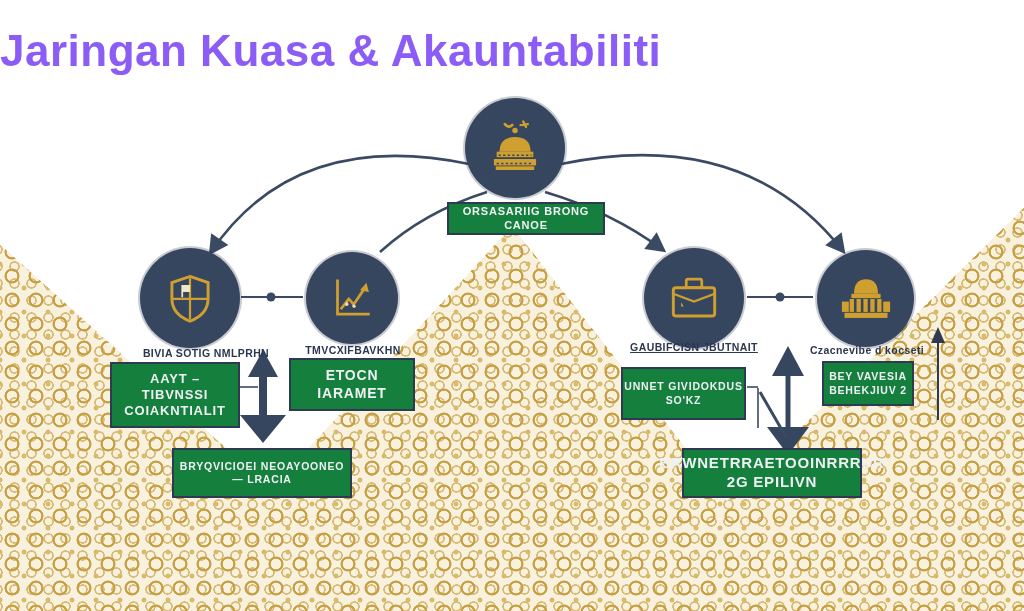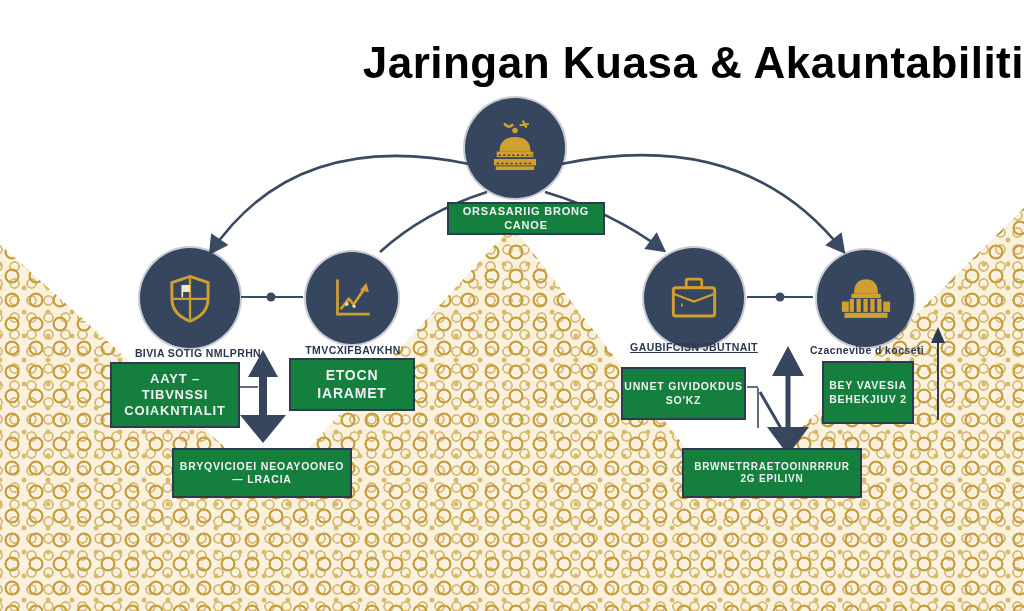--- a/index.html
+++ b/index.html
@@ -14,23 +14,22 @@
     background-image:
       radial-gradient(circle at 50% 50%, rgba(255,255,255,0) 5px, #c8a044 5.6px, #c8a044 7.2px, rgba(255,255,255,0) 7.8px),
       radial-gradient(circle at 50% 50%, #d9bc6b 2.2px, rgba(255,255,255,0) 2.8px),
       radial-gradient(circle at 50% 50%, rgba(255,255,255,0) 3.4px, rgba(198,158,62,.65) 3.9px, rgba(198,158,62,.65) 5px, rgba(255,255,255,0) 5.5px);
     background-size:24px 24px,24px 24px,17px 17px;
     background-position:0 0,12px 12px,6px 3px;
     clip-path:polygon(0 100%,0 40%,26.5% 80%,50% 37%,71% 82%,100% 34%,100% 100%);
   }
   .title{
     position:absolute;left:0;right:0;top:26px;z-index:3;
-    text-align:right;font-size:44px;font-weight:700;letter-spacing:.5px;
-    color:#000000;
-    margin-top:12px;
+    text-align:left;font-size:44px;font-weight:700;letter-spacing:.5px;
+    color:#8b5cf6;
   }
   
   .node{
     position:absolute;z-index:3;border-radius:50%;
     background:#36465f;display:flex;align-items:center;justify-content:center;
     box-shadow:0 0 0 2px rgba(38,48,78,.25);
   }
   .node svg{display:block;}
   
   .lbox{
@@ -106,21 +105,21 @@
 
   <div class="node" style="left:140px;top:248px;width:100px;height:100px;">
     <span>
       <svg width="62" height="62" viewBox="0 0 72 72">
         <path d="M36 11 L57 18 V37 Q57 55 36 63 Q15 55 15 37 V18 Z" fill="none" stroke="#cf9f2f" stroke-width="3.4"></path>
         <path d="M36 13 V61 M16 37 H56" stroke="#cf9f2f" stroke-width="2.6"></path>
         <path d="M27 22 v13 M27 22 h8 v6 h-8 z" stroke="#f0e6c8" stroke-width="2" fill="#f0e6c8"></path>
       </svg>
     </span>
   </div>
-  <div class="caption" style="left:116px;top:347px;width:164px;">BIVIA SOTIG NMLPRHN</div>
+  <div class="caption" style="left:124px;top:347px;width:164px;">BIVIA SOTIG NMLPRHN</div>
 
   <div class="node" style="left:306px;top:252px;width:92px;height:92px;">
     <span>
       <svg width="58" height="58" viewBox="0 0 72 72">
         <path d="M18 13 V56 H58" fill="none" stroke="#cf9f2f" stroke-width="3.4"></path>
         <path d="M22 50 L32 37 L38 44 L51 25" fill="none" stroke="#cf9f2f" stroke-width="3.4" stroke-linejoin="round"></path>
         <polygon points="54,17 57,29 46,26" fill="#cf9f2f"></polygon>
         <path d="M27 44 q3 -6 5 0 q-3 4 -5 0 Z M36 46 q3 -5 5 1 q-3 3 -5 -1 Z" fill="#e9dcb2"></path>
       </svg>
     </span>
@@ -163,19 +162,19 @@
   <div class="lbox" style="left:110px;top:362px;width:130px;height:66px;font-size:13px;">AAYT –
 TIBVNSSI
 COIAKNTIALIT</div>
 
   <div class="lbox" style="left:172px;top:448px;width:180px;height:50px;font-size:10.5px;">BRYQVICIOEI NEOAYOONEO
 — LRACIA</div>
 
   <div class="lbox" style="left:621px;top:367px;width:125px;height:53px;font-size:10.5px;">UNNET GIVIDOKDUS
 SO'KZ</div>
 
-  <div class="lbox" style="left:822px;top:361px;width:92px;height:63px;font-size:10.5px;">BEY VAVESIA
+  <div class="lbox" style="left:822px;top:361px;width:92px;height:45px;font-size:10.5px;">BEY VAVESIA
 BEHEKJIUV 2</div>
 
-  <div class="lbox" style="left:682px;top:448px;width:180px;height:50px;font-size:10px;">BRWNETRRAETOOINRRRUR
+  <div class="lbox" style="left:682px;top:448px;width:180px;height:50px;font-size:15px;">BRWNETRRAETOOINRRRUR
 2G EPILIVN</div>
 
 </div>
 
 </body></html>

